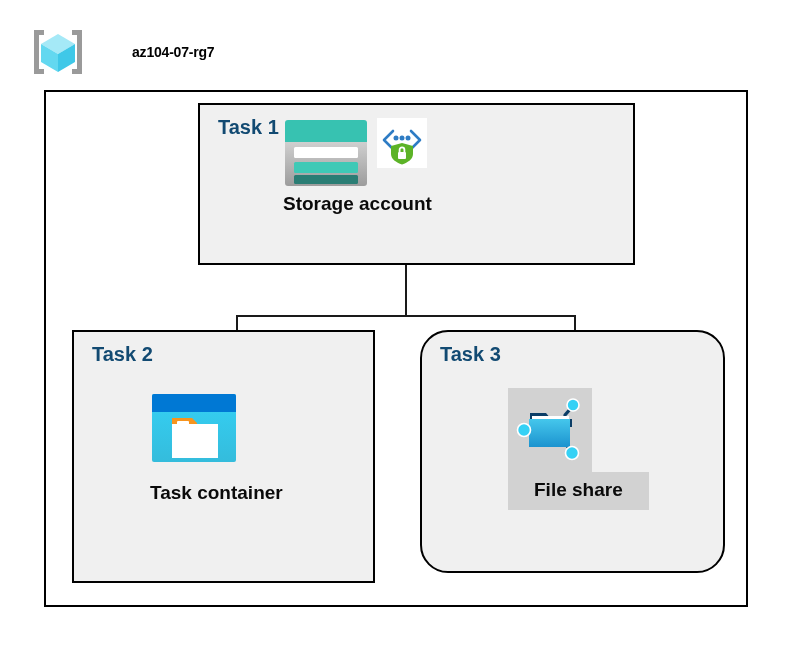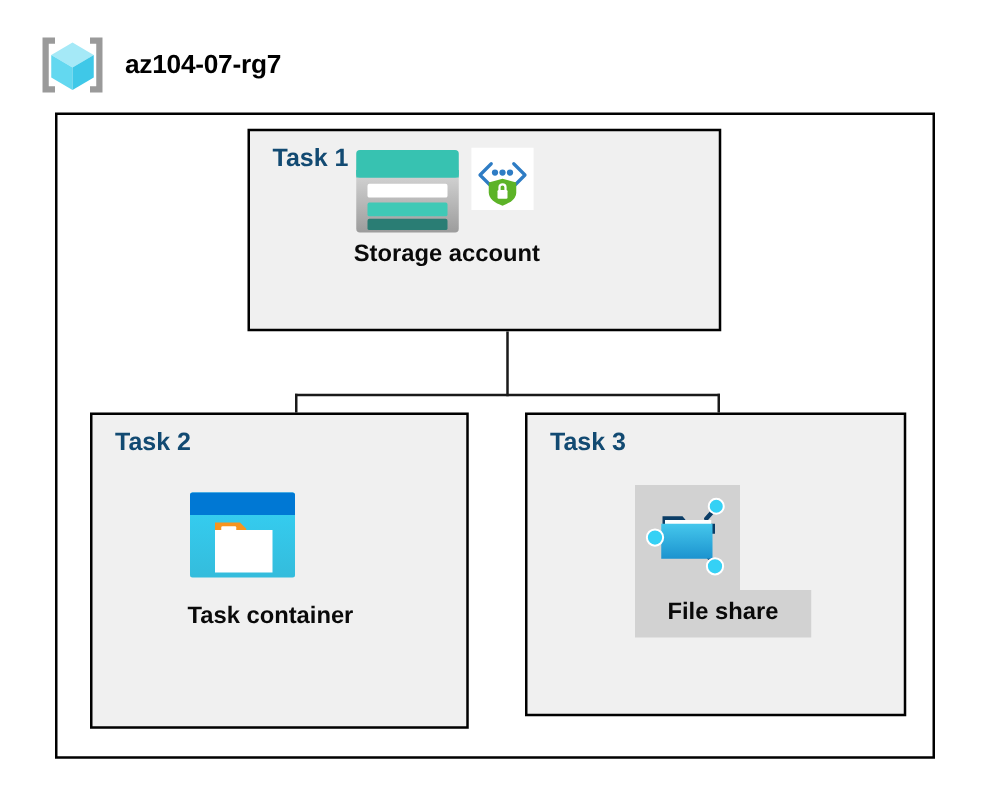--- a/index.html
+++ b/index.html
@@ -31,25 +31,26 @@
     display: flex;
     align-items: center;
     gap: 14px;
   }
   .rg-icon {
     width: 56px;
     height: 52px;
     display: block;
   }
   .rg-title {
-    font-size: 21px;
+    font-size: 14px;
     font-weight: bold;
     color: #000000;
     letter-spacing: -0.2px;
     white-space: nowrap;
+    margin-left: 32px;
   }
 
   
   .rg-box {
     position: absolute;
     left: 44px;
     top: 90px;
     width: 704px;
     height: 517px;
     border: 2px solid #000000;
@@ -57,23 +58,23 @@
     background: #ffffff;
   }
 
   
   .task-panel {
     position: absolute;
     background: #F0F0F0;
     border: 2px solid #000000;
     box-sizing: border-box;
   }
-  .panel-task1 { left: 198px; top: 103px; width: 379px; height: 162px; }
+  .panel-task1 { left: 198px; top: 103px; width: 437px; height: 162px; }
   .panel-task2 { left: 72px;  top: 330px; width: 303px; height: 253px; }
-  .panel-task3 { left: 420px; top: 330px; width: 305px; height: 243px; }
+  .panel-task3 { left: 420px; top: 330px; width: 305px; height: 243px; border-radius: 28px; }
 
   .task-label {
     position: absolute;
     left: 18px;
     top: 11px;
     font-size: 20px;
     font-weight: bold;
     color: #124A72;
     white-space: nowrap;
   }

